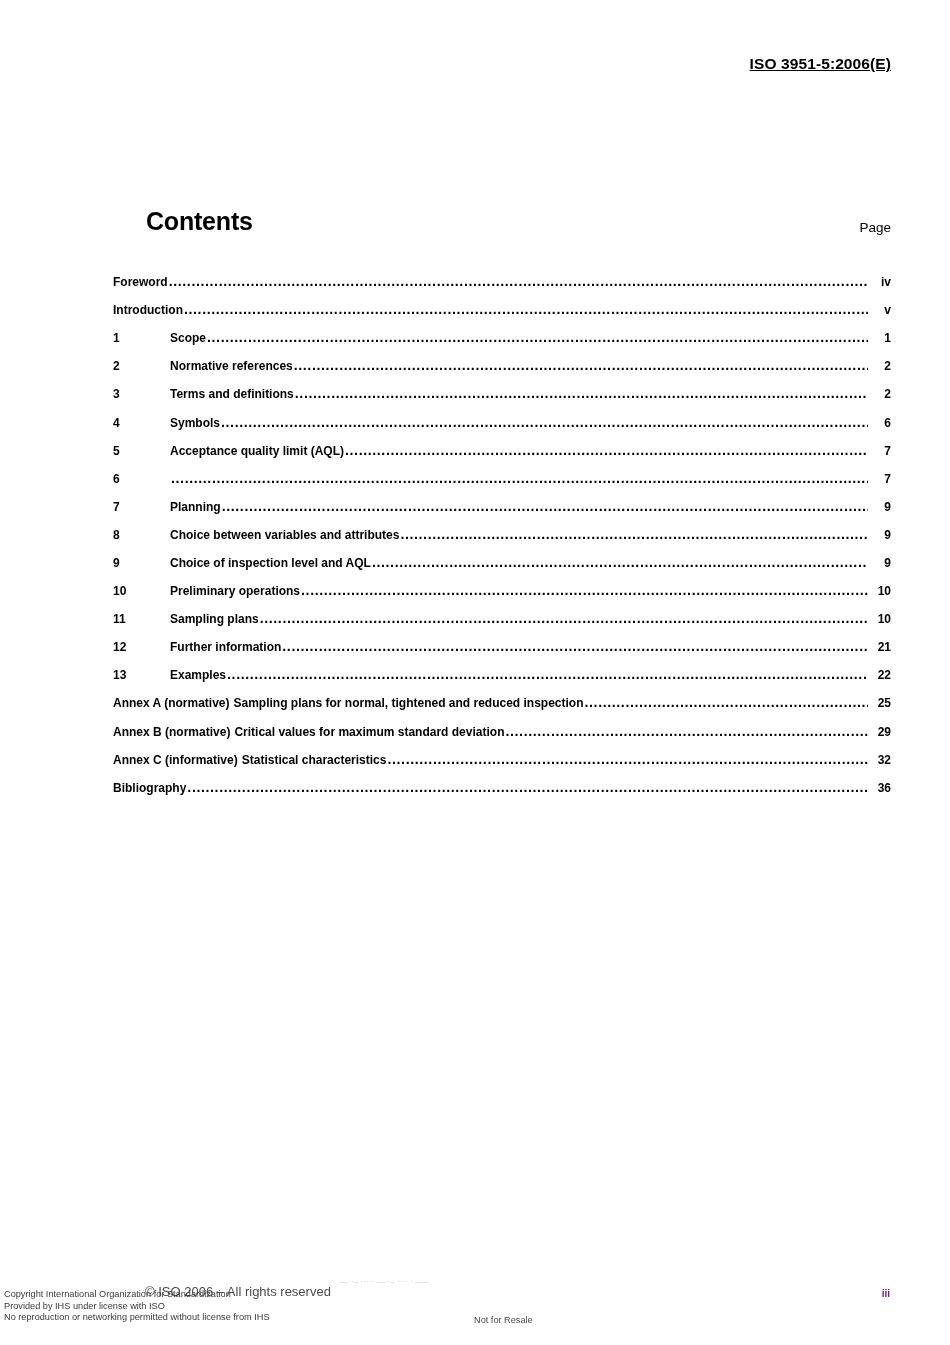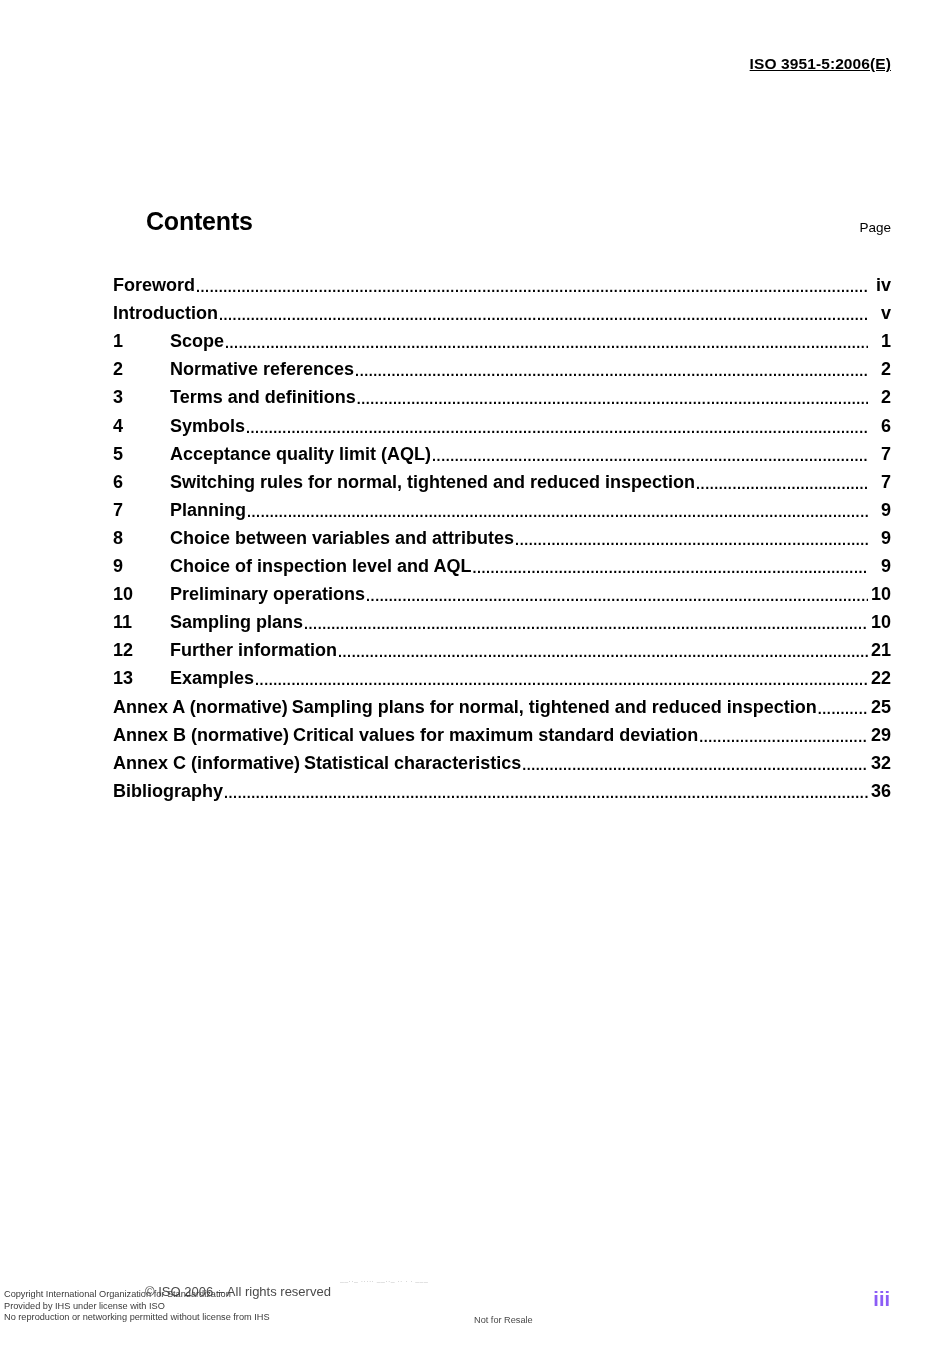--- a/index.html
+++ b/index.html
@@ -53,23 +53,23 @@
 
   
   .toc {
     position: absolute;
     top: 268px;
     left: 113px;
     width: 778px;
   }
   .toc-row {
     display: flex;
-    align-items: flex-end;
+    align-items: center;
     height: 28.1px;
-    font-size: 18px;
+    font-size: 12px;
     font-weight: bold;
     white-space: nowrap;
   }
   .toc-num {
     width: 57px;
     flex: 0 0 57px;
   }
 
   .toc-text {
     flex: 0 0 auto;
@@ -100,23 +100,23 @@
     text-align: right;
     min-width: 20px;
     padding-left: 2px;
   }
 
   
   .footer-pagenum {
     position: absolute;
     right: 60px;
     top: 1288px;
-    font-size: 20px;
-    font-weight: bold;
-    color: #8b5cf6;
+    font-size: 10px;
+    font-weight: bold;
+    color: #701a75;
   }
   .iso-copyright {
     position: absolute;
     left: 113px;
     top: 1284px;
     font-size: 13px;
     color: #4a4a4a;
     white-space: nowrap;
     padding-left: 32px;
   }
@@ -196,21 +196,20 @@
       <span class="toc-pg">6</span>
     </div>
     <div class="toc-row clause">
       <span class="toc-num">5</span>
       <span class="toc-text">Acceptance quality limit (AQL)</span>
       <span class="toc-leader"></span>
       <span class="toc-pg">7</span>
     </div>
     <div class="toc-row clause">
       <span class="toc-num">6</span>
-      <span class="toc-text">Switching rules for normal, tightened and reduced inspection</span>
       <span class="toc-leader"></span>
       <span class="toc-pg">7</span>
     </div>
     <div class="toc-row clause">
       <span class="toc-num">7</span>
       <span class="toc-text">Planning</span>
       <span class="toc-leader"></span>
       <span class="toc-pg">9</span>
     </div>
     <div class="toc-row clause">

